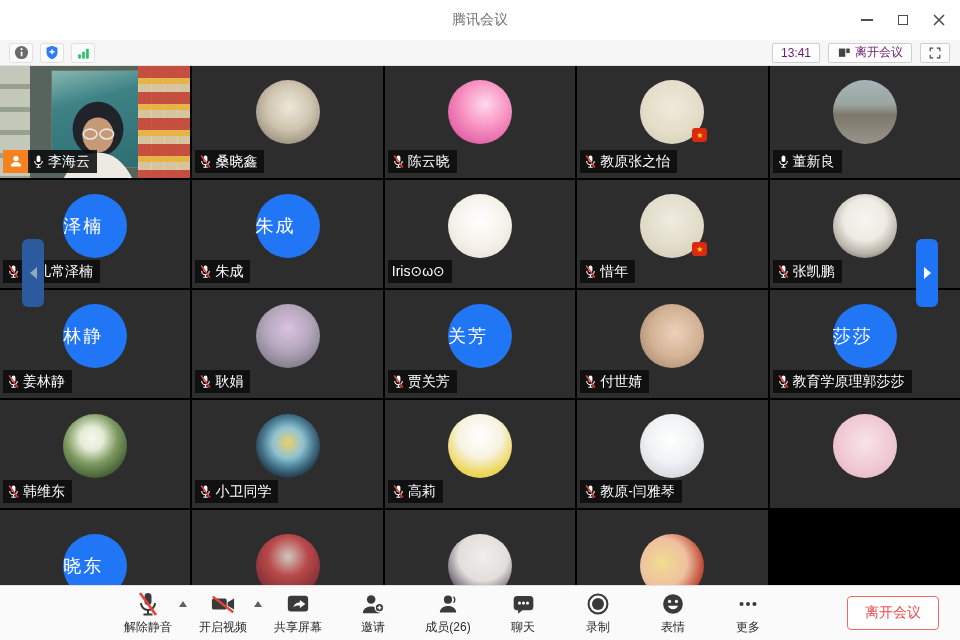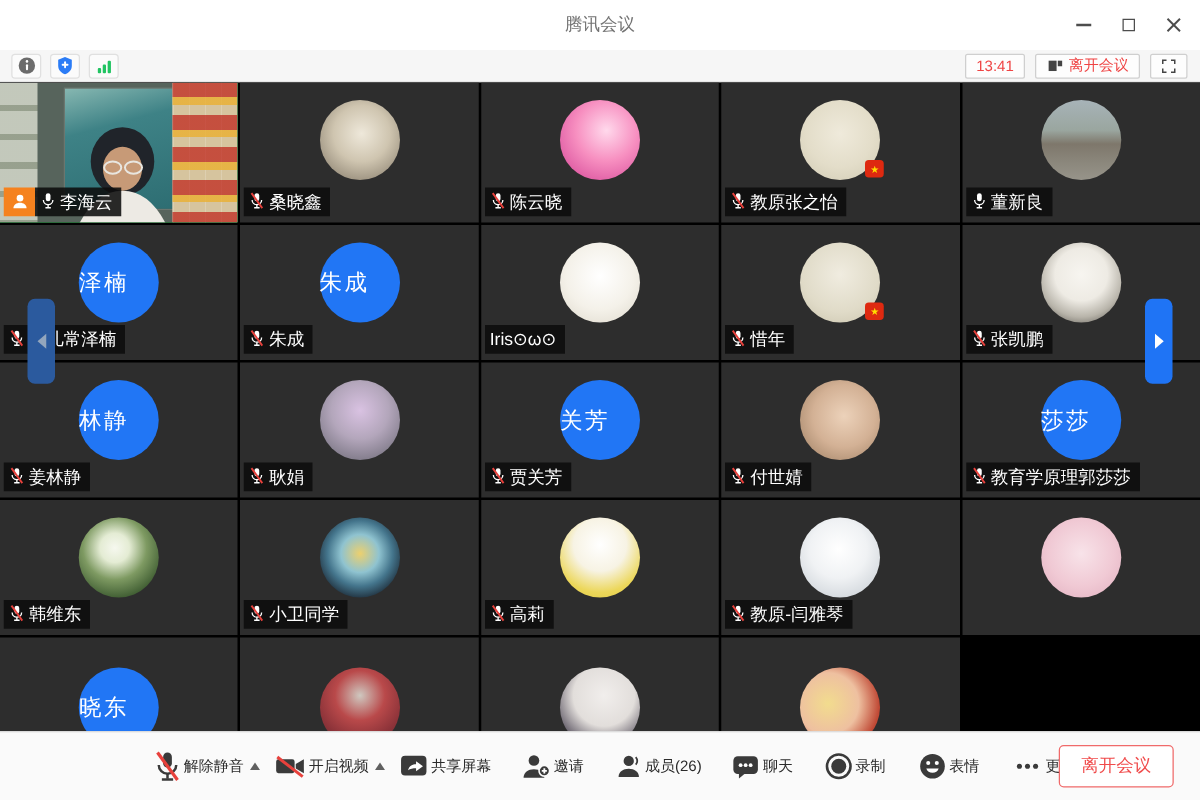--- a/index.html
+++ b/index.html
@@ -12,50 +12,50 @@
   .win-controls{position:absolute;right:10px;top:0;height:40px;display:flex;align-items:center;gap:14px;}
   .wbtn{width:22px;height:22px;display:flex;align-items:center;justify-content:center;cursor:pointer;}
   .glyph-min{width:12px;height:0;border-bottom:2px solid #4d4d4d;}
   .glyph-max{width:10px;height:10px;border:1.5px solid #4d4d4d;}
 
   
   .statusbar{position:absolute;left:0;top:40px;width:960px;height:26px;background:#f6f6f6;border-bottom:1px solid #e2e2e2;display:flex;align-items:center;}
   .sb-left{display:flex;align-items:center;gap:7px;margin-left:9px;}
   .sbtn{height:20px;min-width:24px;border:1px solid #e0e0e0;border-radius:3px;background:#fbfbfb;display:flex;align-items:center;justify-content:center;}
   .sb-right{margin-left:auto;display:flex;align-items:center;gap:8px;margin-right:10px;}
-  .sb-box{height:20px;border:1px solid #cfcfcf;border-radius:2px;background:#fdfdfd;display:flex;align-items:center;gap:4px;padding:0 8px;font-size:12px;color:#ef4444;cursor:pointer;}
+  .sb-box{height:20px;border:1px solid #cfcfcf;border-radius:2px;background:#fdfdfd;display:flex;align-items:center;gap:4px;padding:0 8px;font-size:12px;color:#701a75;cursor:pointer;}
 
   
   .grid{position:absolute;left:0;top:66px;width:960px;height:519px;background:#000;display:grid;grid-template-columns:repeat(5,1fr);grid-template-rows:112px 108px 108px 108px 120px;gap:2px;overflow:hidden;}
   .tile{position:relative;background:#2d2d2d;overflow:hidden;cursor:pointer;}
   .tile.active{box-shadow:inset 0 0 0 2px #27c24c;}
   .avatar{position:absolute;left:50%;top:14px;transform:translateX(-50%);width:64px;height:64px;border-radius:50%;}
   .tile:nth-child(n+21) .avatar{top:24px;}
   .avatar.initials{background:#2176f5;display:flex;align-items:center;justify-content:flex-start;color:#fff;font-size:18px;letter-spacing:2px;}
   .flagbadge{position:absolute;right:-3px;bottom:2px;width:15px;height:14px;border-radius:3px;background:#de2910;color:#ffde00;font-size:8px;display:flex;align-items:center;justify-content:center;}
   .nameplate{position:absolute;left:3px;bottom:5px;display:flex;align-items:stretch;max-width:186px;}
   .hostbadge{width:25px;background:#f5821f;display:flex;align-items:center;justify-content:center;flex:none;}
-  .plate{background:rgba(12,12,12,.88);display:flex;gap:3px;padding:3px 7px 3px 4px;color:#fff;font-size:14px;line-height:1.25;white-space:nowrap;overflow:hidden;}
+  .plate{background:rgba(12,12,12,.88);display:flex;align-items:center;gap:3px;padding:3px 7px 3px 4px;color:#fff;font-size:14px;line-height:1.25;white-space:nowrap;overflow:hidden;}
   
   .vscene{position:absolute;inset:0;background:#57645c;overflow:hidden;}
   .vs-shelf{position:absolute;left:0;top:0;bottom:0;width:30px;background:repeating-linear-gradient(180deg,#d6dacc 0 18px,#a3ab97 18px 23px);opacity:.85;}
   .vs-poster{position:absolute;left:52px;top:5px;width:96px;height:96px;background:linear-gradient(165deg,#86b7b1 0%,#3e8286 32%,#2d6d72 100%);box-shadow:0 0 0 1px rgba(255,255,255,.12);}
   .vs-certs{position:absolute;right:0;top:0;bottom:0;width:52px;background-color:#d6c49e;background-image:repeating-linear-gradient(180deg,rgba(194,59,46,.85) 0 12px,rgba(232,178,61,.9) 12px 18px,rgba(214,196,158,.55) 18px 26px),repeating-linear-gradient(90deg,rgba(255,255,255,.4) 0 1px,transparent 1px 13px);}
   .vs-person{position:absolute;left:36px;top:26px;width:124px;height:88px;}
 
   
   .nav-arrow{position:absolute;width:22px;height:68px;border-radius:6px;display:flex;align-items:center;justify-content:center;cursor:pointer;}
   .nav-left{left:22px;top:239px;background:#2b5a9e;}
   .nav-right{right:22px;top:239px;background:#1f74f5;}
   .tri-left{width:0;height:0;border-top:6px solid transparent;border-bottom:6px solid transparent;border-right:7px solid #93a6bd;}
   .tri-right{width:0;height:0;border-top:6px solid transparent;border-bottom:6px solid transparent;border-left:7px solid #fff;}
 
   
   .toolbar{position:absolute;left:0;top:585px;width:960px;height:55px;background:#fafafa;border-top:1px solid #e4e4e4;display:flex;align-items:center;padding-left:122px;gap:23px;}
-  .titem{position:relative;display:flex;flex-direction:row;align-items:center;gap:1px;min-width:52px;color:#2b2b2b;font-size:12px;cursor:pointer;}
+  .titem{position:relative;display:flex;flex-direction:column;align-items:center;gap:1px;min-width:52px;color:#2b2b2b;font-size:12px;cursor:pointer;}
   .titem .ticon{height:27px;display:flex;align-items:center;justify-content:center;}
   .caret{position:absolute;right:-13px;top:10px;width:0;height:0;border-left:4.5px solid transparent;border-right:4.5px solid transparent;border-bottom:6px solid #606060;cursor:pointer;}
   .leave-btn{position:absolute;right:21px;top:50%;transform:translateY(-50%);background:#fff;border:1px solid #f06a6a;border-radius:4px;color:#f04b4b;font-size:14px;padding:7px 17px;cursor:pointer;font-family:inherit;}
 </style>
 </head>
 <body>
 
 <div class="window">
 
   <div class="titlebar">

